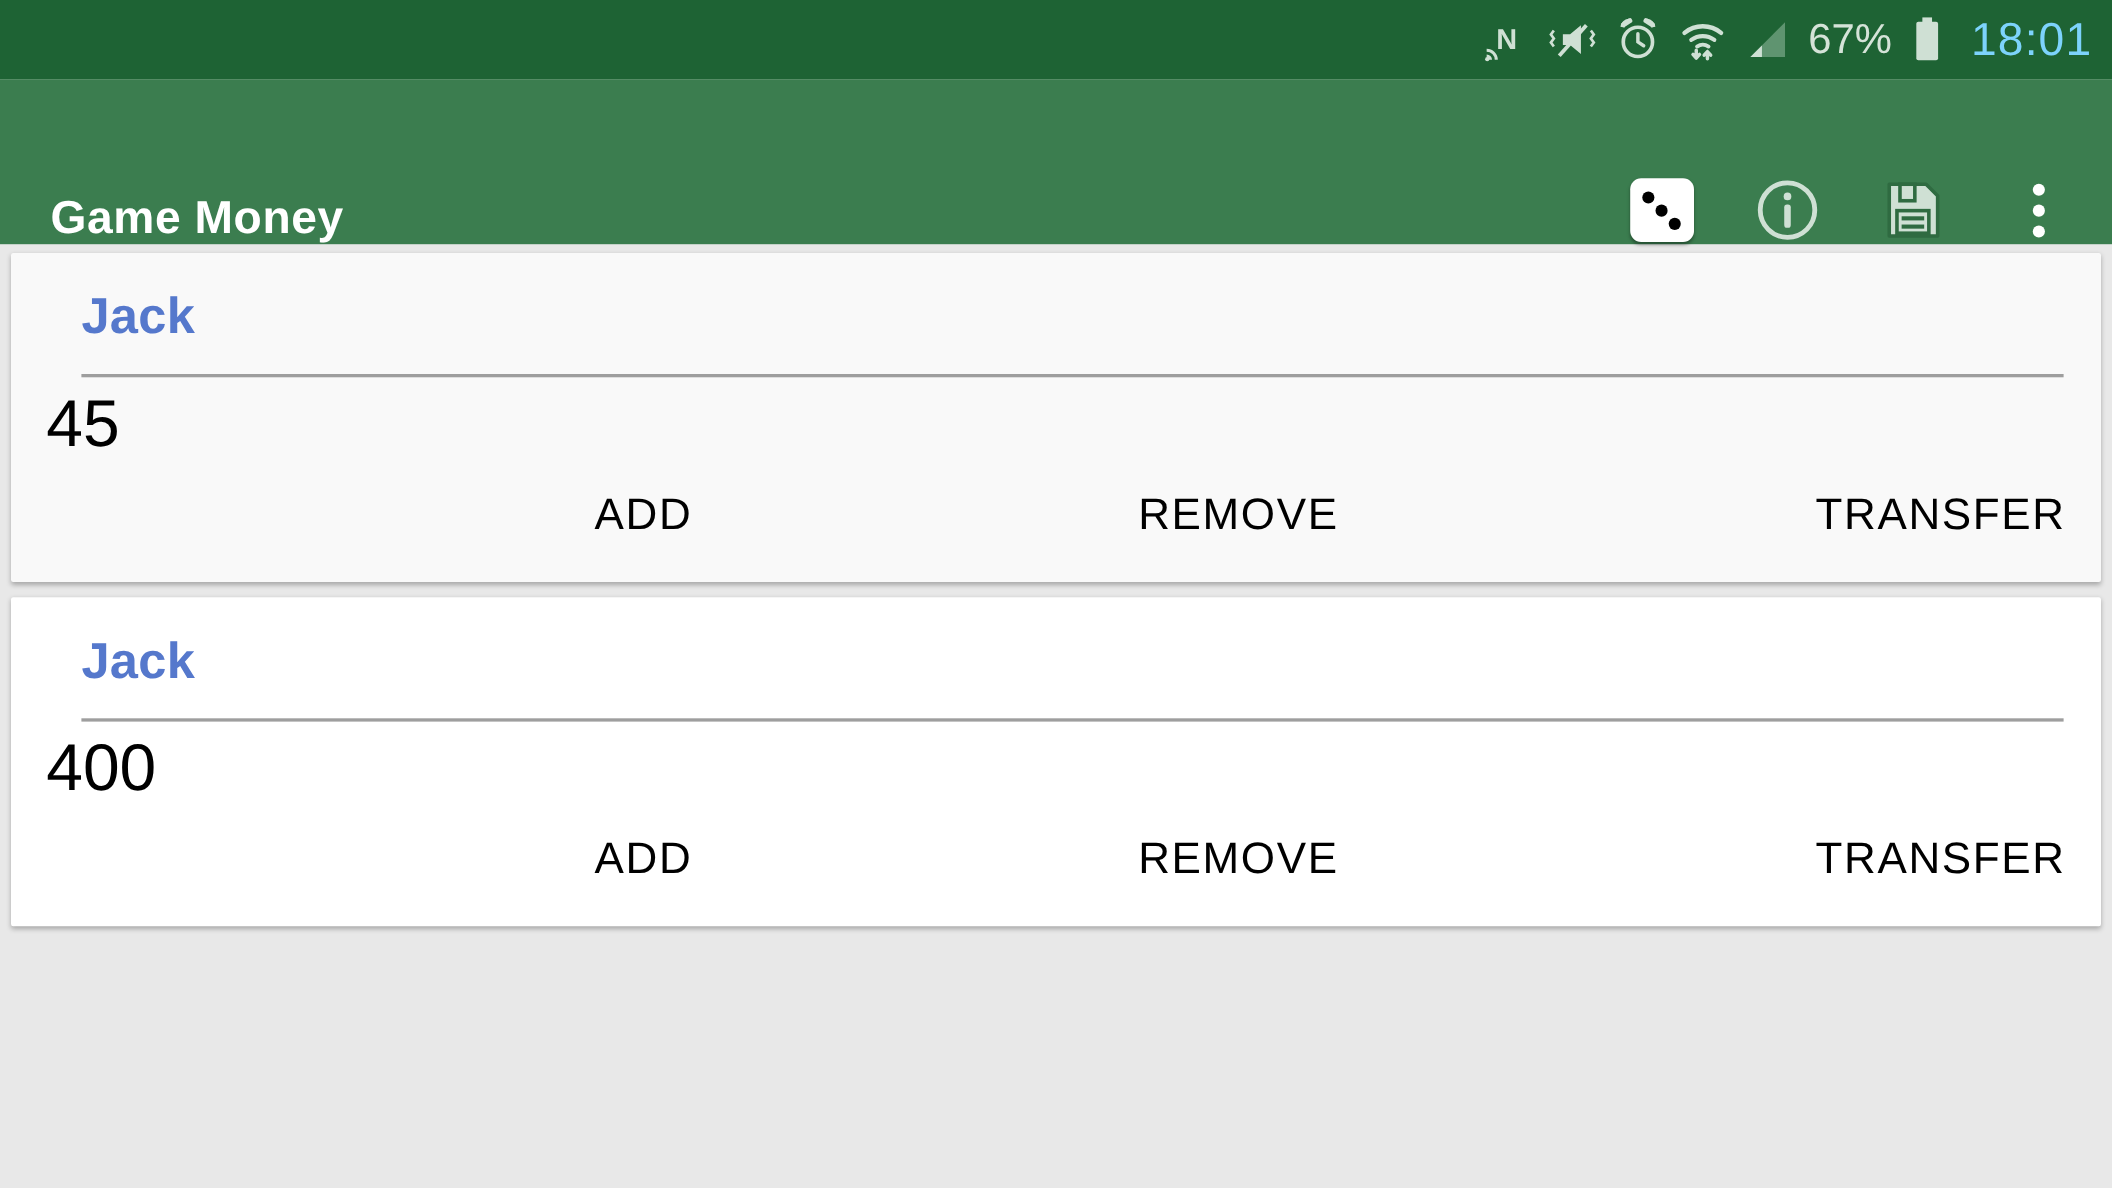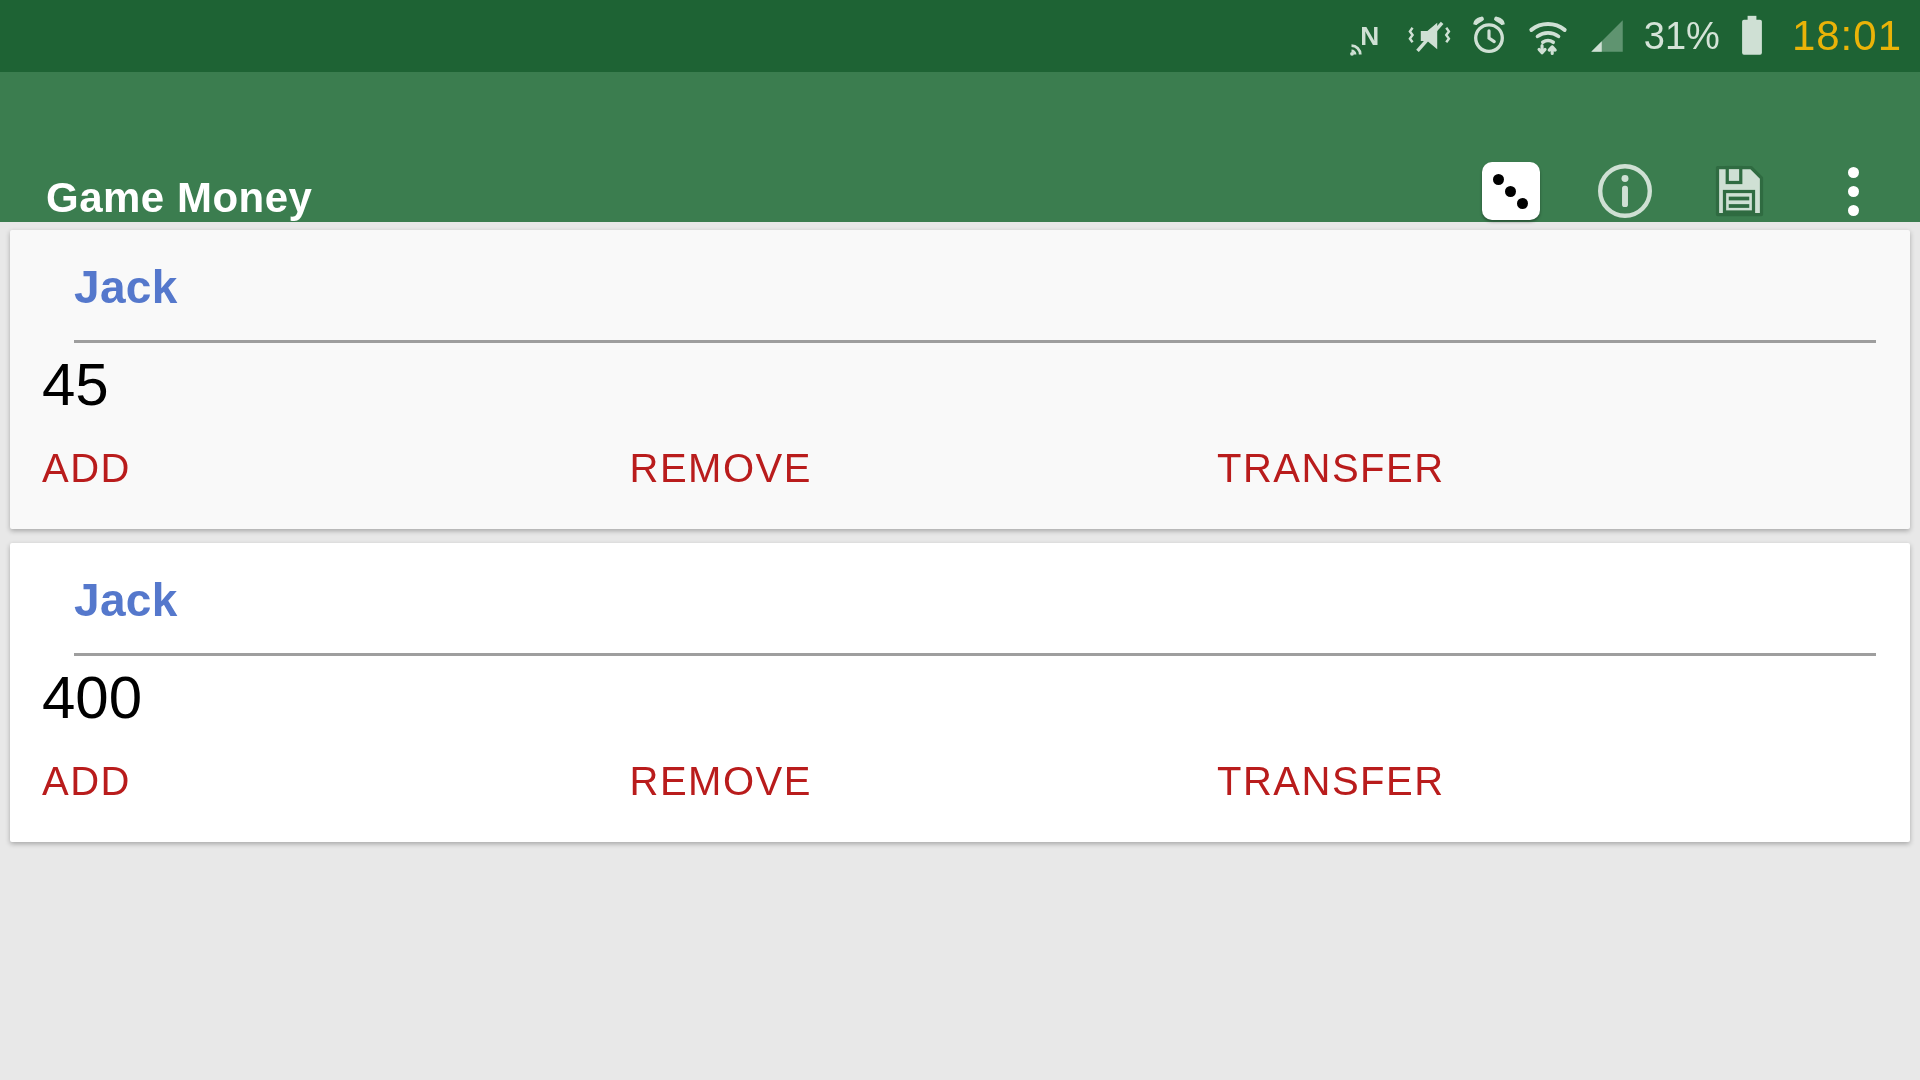--- a/index.html
+++ b/index.html
@@ -21,21 +21,21 @@
     gap:16px;
   }
   .status-icon { display:flex; align-items:center; justify-content:center; }
   #battery-percent {
     color:#d5e3d8;
     font-size:38px;
     letter-spacing:0px;
     margin-right:2px;
   }
   #status-clock {
-    color:#eab308;
+    color:#7dd3fc;
     font-size:42px;
     letter-spacing:1px;
     margin-left:10px;
   }
 
   
   #app-bar {
     height:150px;
     background:#3b7d4f;
     display:flex;
@@ -126,23 +126,23 @@
     line-height:1.05;
     font-weight:normal;
   }
   .card-actions {
     display:flex;
     margin-top:22px;
     padding-bottom:30px;
   }
   .card-action {
     flex:1;
-    text-align:left;
+    text-align:right;
     font-size:40px;
-    color:#b91c1c;
+    color:#000000;
     letter-spacing:1.5px;
     cursor:pointer;
     padding:8px 0;
   }
   .card-actions .card-action:nth-child(1){ flex:0 0 32%; }
   .card-actions .card-action:nth-child(2){ flex:0 0 32%; }
   .card-actions .card-action:nth-child(3){ flex:0 0 36%; }
 </style>
 </head>
 <body>
@@ -187,21 +187,21 @@
     </svg>
   </span>
 
   <span class="status-icon">
     <svg width="42" height="42" viewBox="0 0 24 24">
       <path d="M21 3 L21 21 L3 21 Z" fill="#5f9470"></path>
       <path d="M3 21 L9 21 L9 15 Z" fill="#cfe0d4"></path>
     </svg>
   </span>
 
-  <span id="battery-percent">31%</span>
+  <span id="battery-percent">67%</span>
 
   <span class="status-icon">
     <svg width="28" height="44" viewBox="0 0 14 24">
       <rect x="4.6" y="1" width="4.8" height="2.4" fill="#cfe0d4"></rect>
       <rect x="1.6" y="3.2" width="10.8" height="19" rx="1" fill="#cfe0d4"></rect>
     </svg>
   </span>
 
   <span id="status-clock">18:01</span>
 </div>

